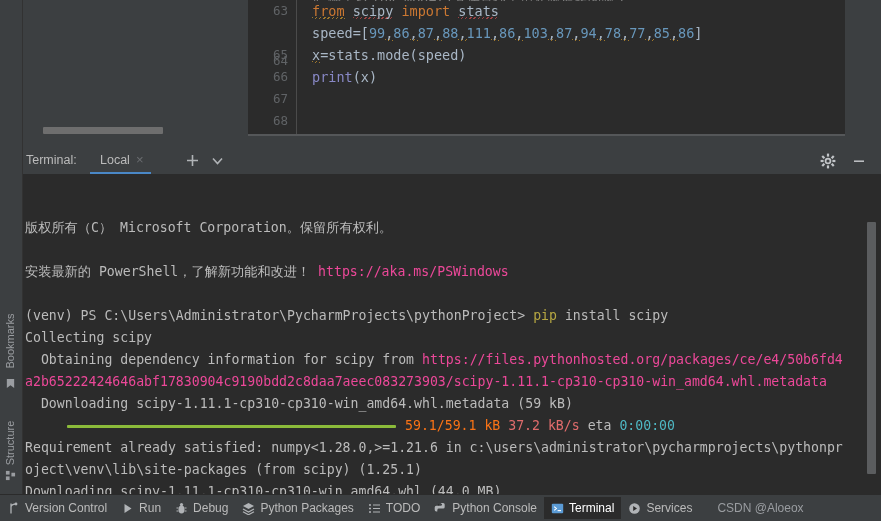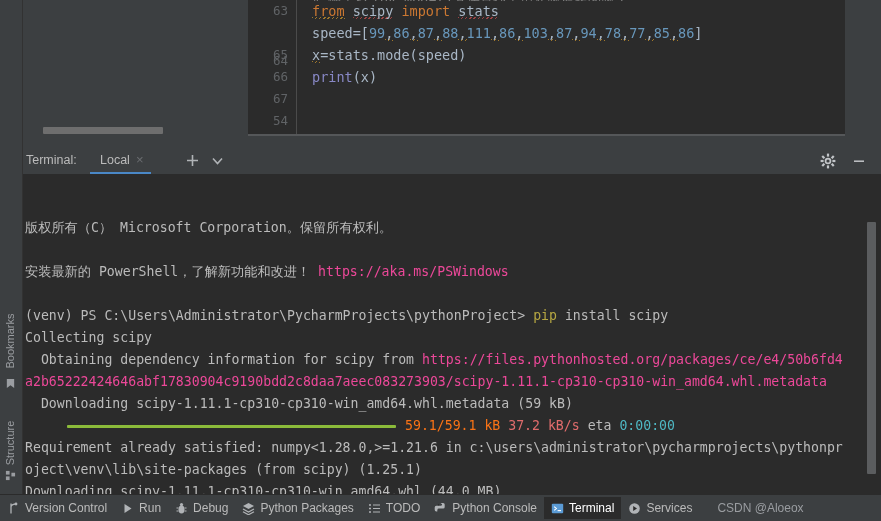--- a/index.html
+++ b/index.html
@@ -338,21 +338,21 @@
       <div class="editor-sidepanel-bar"></div>
     </div>
 
     <div class="code-pane">
       <div class="gutter" id="gutter">
           <div class="ln" style="top: 4px;">63</div>
           <div class="ln" style="top: 26px; margin-top: 28px;">64</div>
           <div class="ln" style="top: 48px;">65</div>
           <div class="ln" style="top: 70px;">66</div>
           <div class="ln" style="top: 92px;">67</div>
-          <div class="ln" style="top: 114px;">54</div>
+          <div class="ln" style="top: 114px;">68</div>
         </div>
       <div class="top-comment"># 輸出scipy mode()方法查找出現次數最多的數字</div>
       <div class="code-lines" id="code-lines"><div class="row"><span class="kw squig">from</span><span class="plain"> </span><span class="plain squig-r">scipy</span><span class="plain"> </span><span class="kw">import</span><span class="plain"> </span><span class="plain squig-r">stats</span></div><div class="row"><span class="plain">speed=[</span><span class="num">99</span><span class="plain squig">,</span><span class="num">86</span><span class="plain squig">,</span><span class="num">87</span><span class="plain squig">,</span><span class="num">88</span><span class="plain squig">,</span><span class="num">111</span><span class="plain squig">,</span><span class="num">86</span><span class="plain squig">,</span><span class="num">103</span><span class="plain squig">,</span><span class="num">87</span><span class="plain squig">,</span><span class="num">94</span><span class="plain squig">,</span><span class="num">78</span><span class="plain squig">,</span><span class="num">77</span><span class="plain squig">,</span><span class="num">85</span><span class="plain squig">,</span><span class="num">86</span><span class="plain">]</span></div><div class="row"><span class="plain squig">x</span><span class="plain">=stats.mode(speed)</span></div><div class="row"><span class="pfn">print</span><span class="plain">(x)</span></div><div class="row">&nbsp;</div><div class="row">&nbsp;</div></div>
 
     </div>
 
     <div class="editor-right-gap"></div>
     <div class="editor-bottom-edge"></div>
   </div>
 

